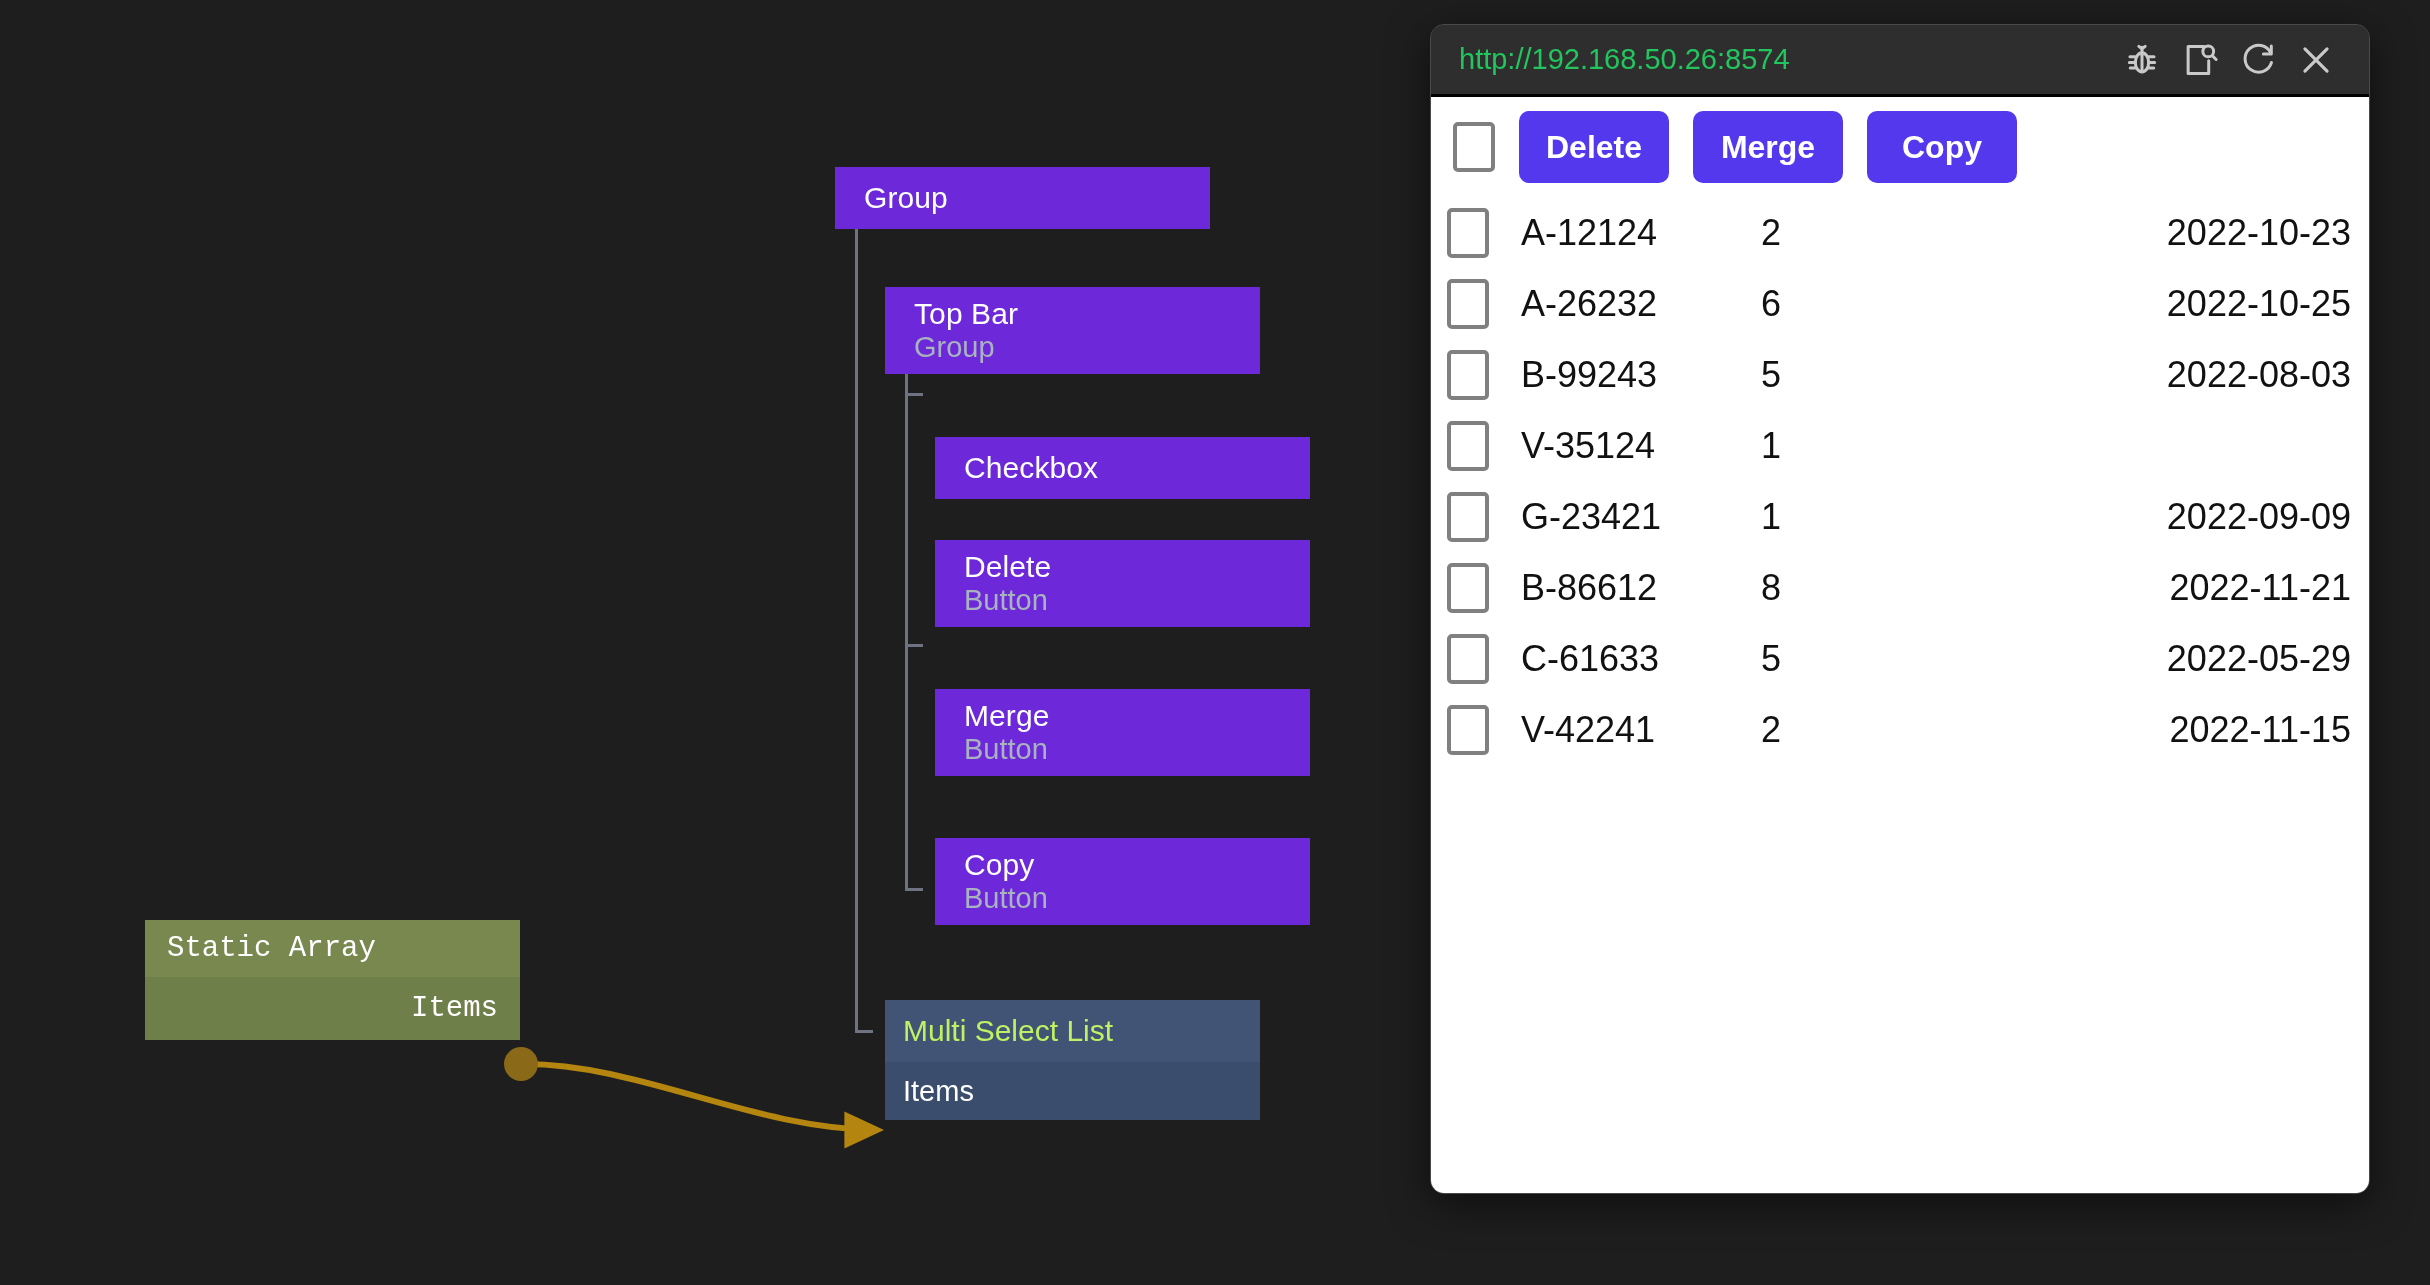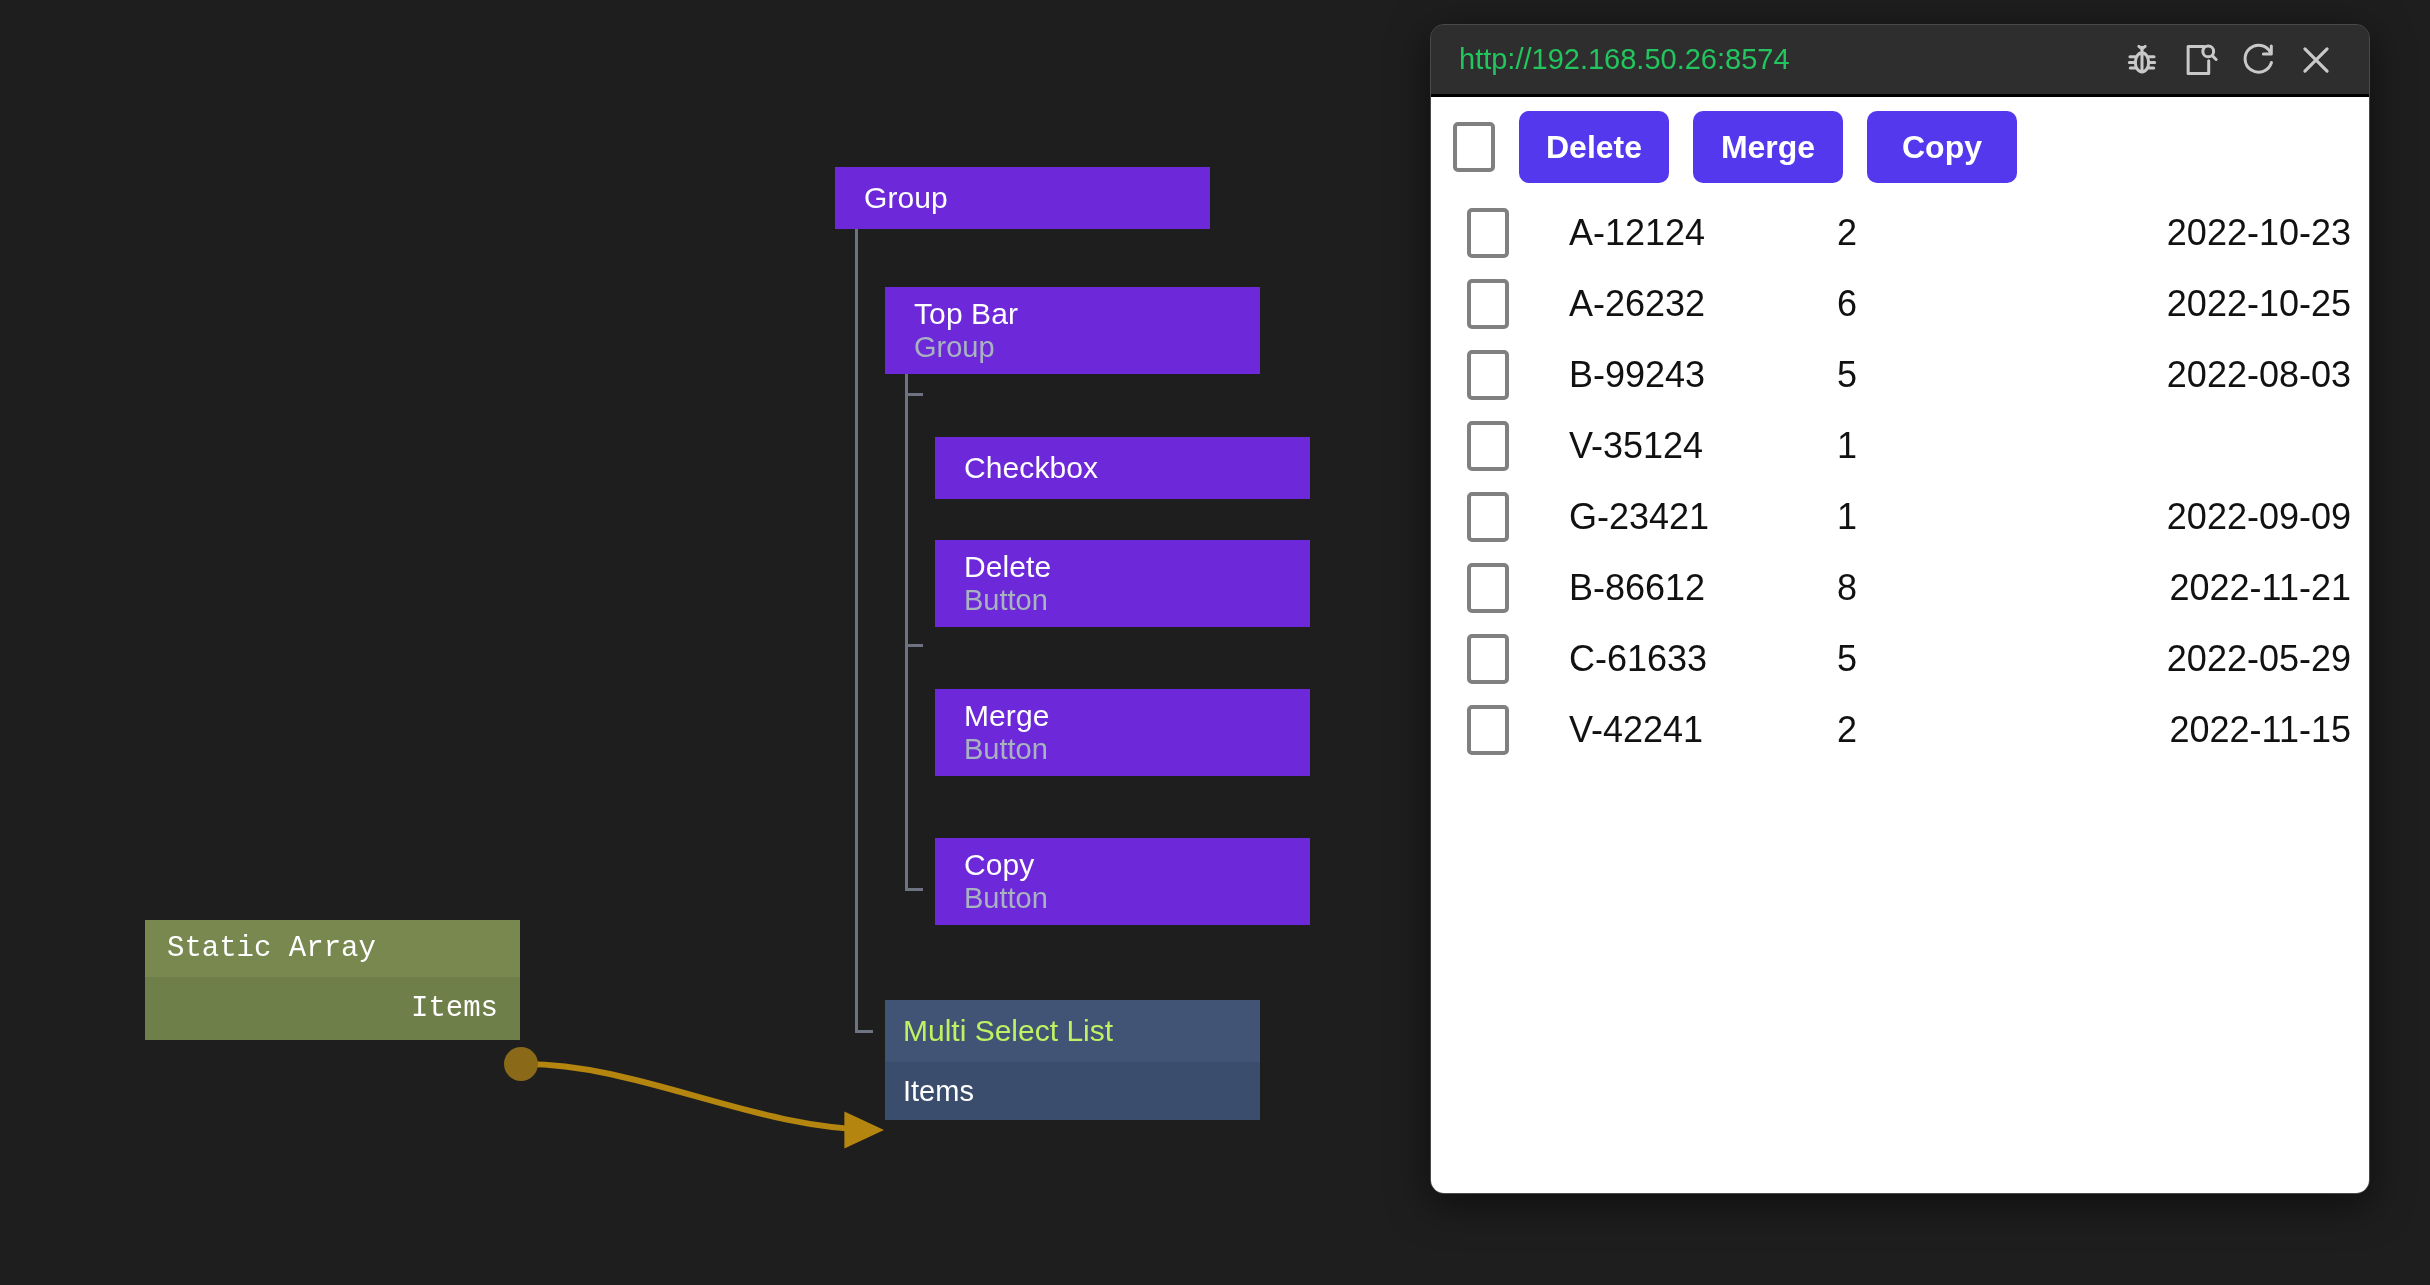--- a/index.html
+++ b/index.html
@@ -130,22 +130,21 @@
     padding:0 22px;
     height:72px;
     min-width:150px;
     cursor:pointer;
   }
 
   
   .drow {
     display:flex; align-items:center;
     height:71px;
-    padding-left:36px;
-    gap:28px;
+    padding-left:16px;
   }
   .drow .chk { margin-right:32px; }
   .c-id   { width:240px; font-size:36px; color:#111; }
   .c-qty  { width:230px; font-size:36px; color:#111; }
   .c-date { flex:1; font-size:36px; color:#111; text-align:right; padding-right:18px; }
 </style>
 </head>
 <body>
 
 <div id="canvas">

